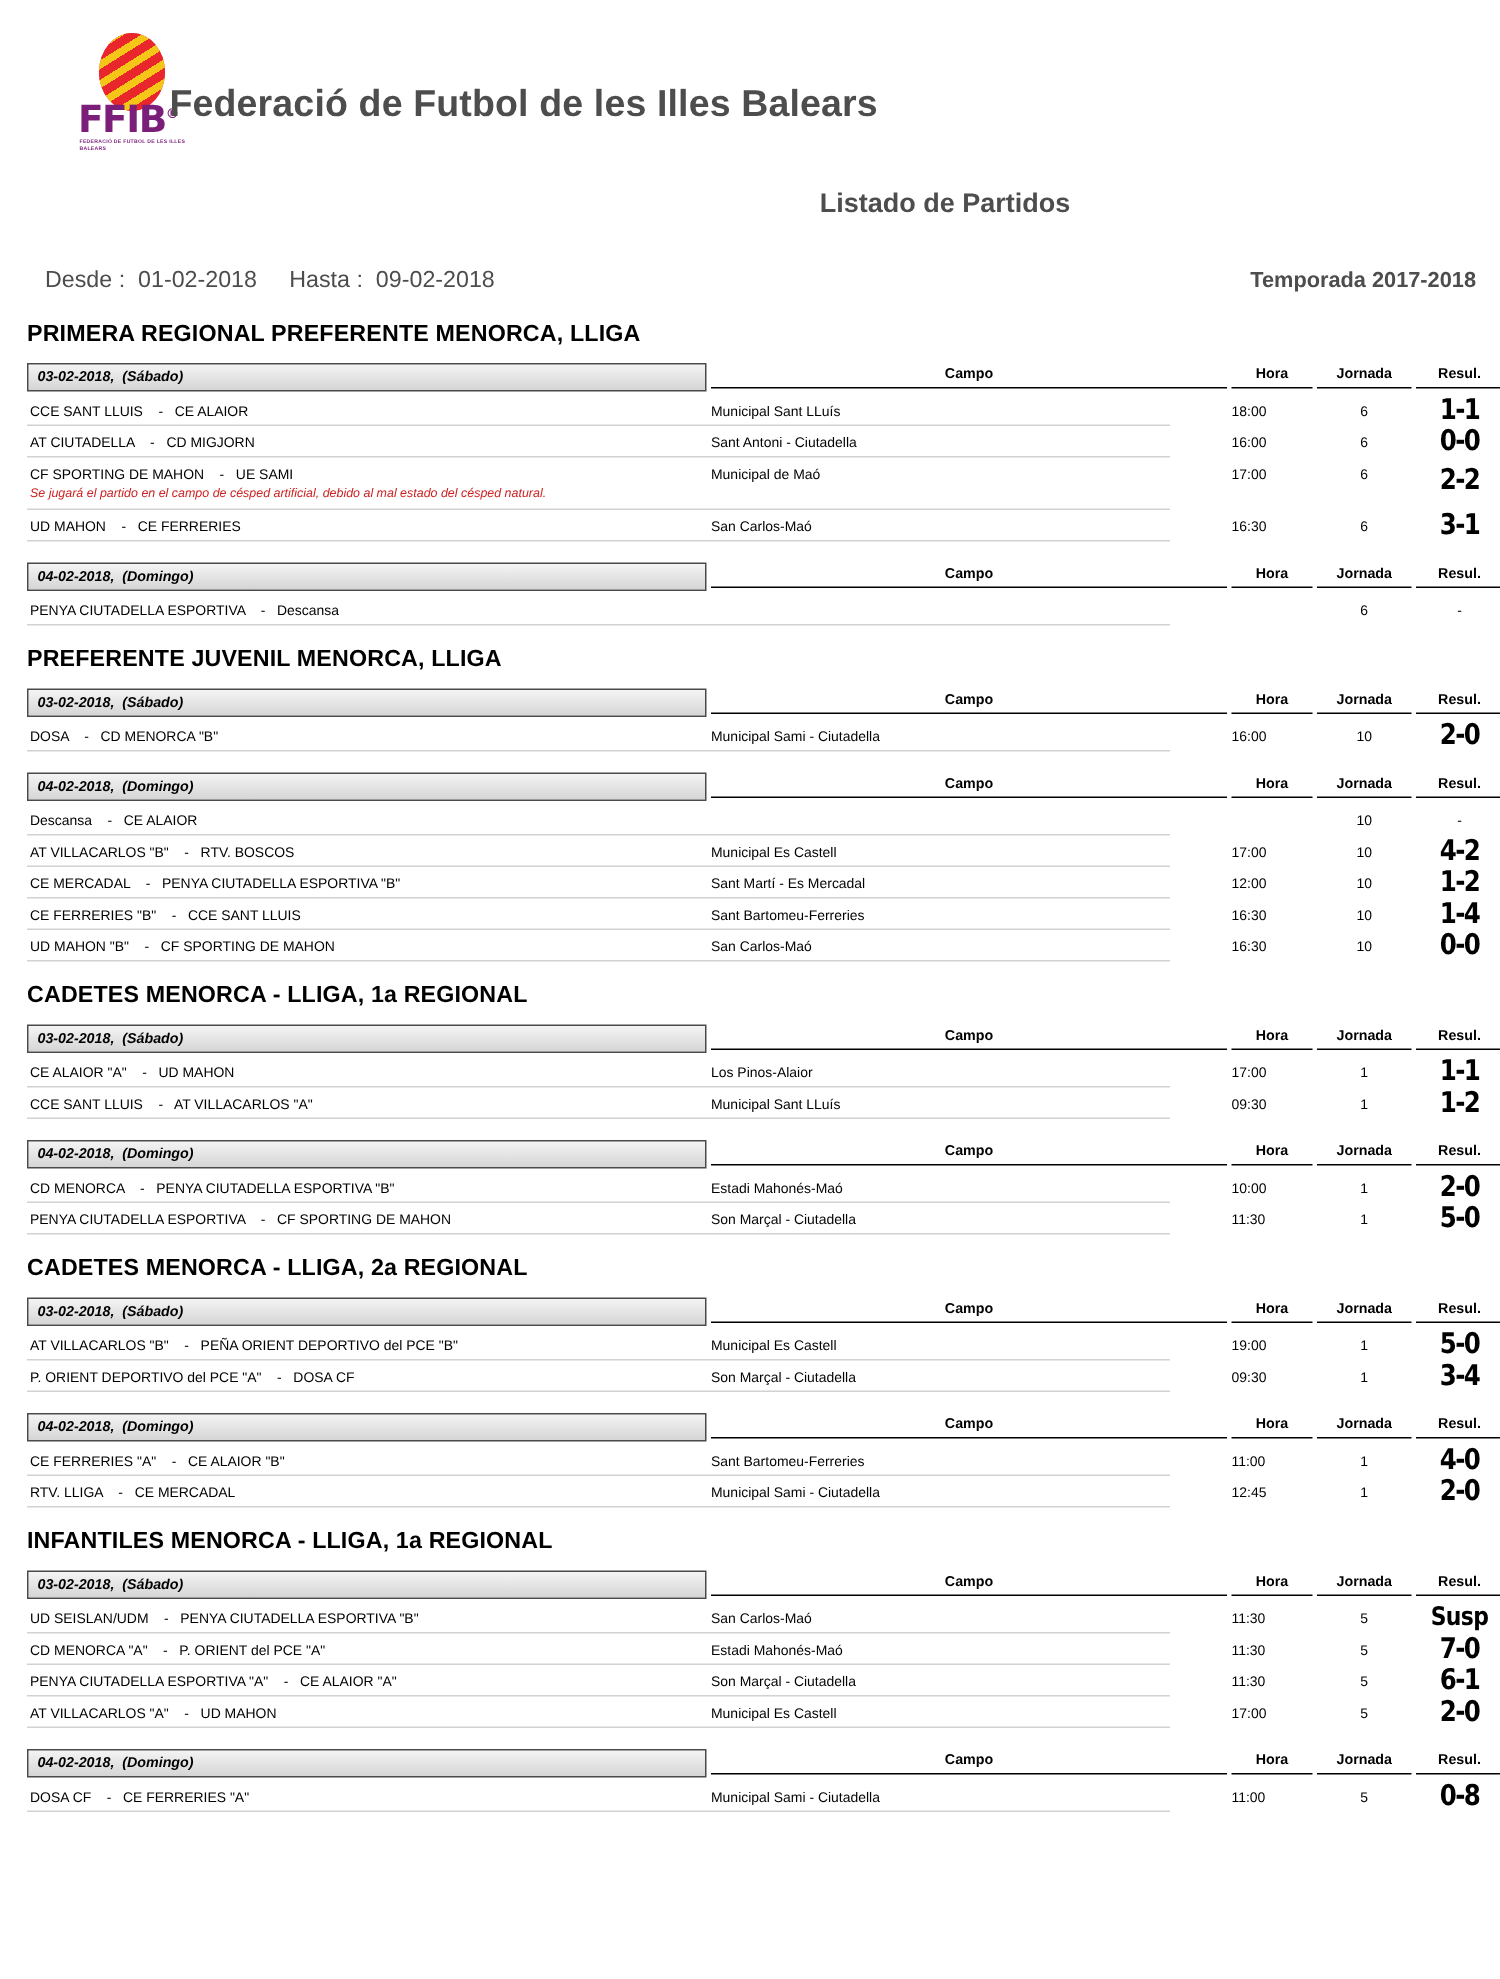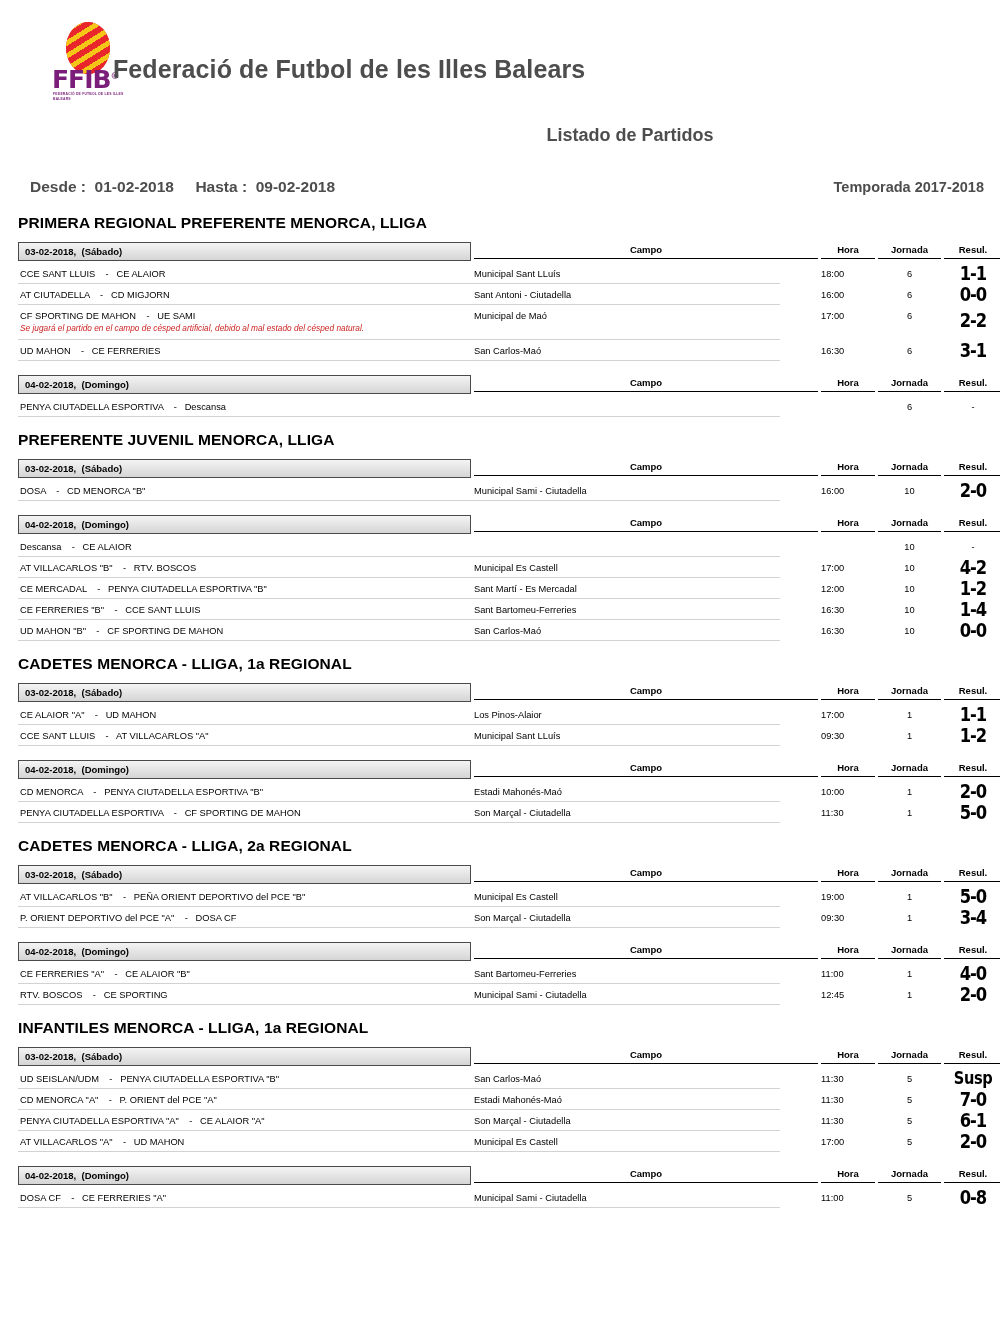--- a/index.html
+++ b/index.html
@@ -110,21 +110,21 @@
     top: 178px;
     left: 0;
     width: 100%;
     height: 24px;
   }
   .range-left {
     position: absolute;
     left: 30px;
     top: 0;
     font-size: 15.5px;
-    font-weight: bold;
+    font-weight: normal;
     color: #4d4d4d;
     white-space: pre;
   }
   .range-right {
     position: absolute;
     right: 16px;
     top: 1px;
     font-size: 14.5px;
     font-weight: bold;
     color: #4d4d4d;
@@ -164,20 +164,21 @@
     height: 19px;
     box-sizing: border-box;
     border: 1px solid #4a4a4a;
     background: linear-gradient(to bottom, #f4f4f4 0%, #e3e3e3 55%, #d5d5d5 100%);
     font-size: 9.5px;
     font-weight: bold;
     line-height: 17px;
     padding-left: 6px;
     color: #000;
     white-space: pre;
+    font-style: italic;
   }
   .colhead {
     position: absolute;
     top: 1px;
     font-size: 9.5px;
     font-weight: bold;
     text-align: center;
     border-bottom: 1px solid #000;
     height: 16px;
     line-height: 14px;
@@ -458,21 +459,21 @@
           <div class="colhead ch-resul">Resul.</div>
         </div>
         <div class="row">
           <div class="cell c-match">CE FERRERIES "A"    -   CE ALAIOR "B"</div>
           <div class="cell c-campo">Sant Bartomeu-Ferreries</div>
           <div class="cell c-hora">11:00</div>
           <div class="cell c-jorn">1</div>
           <div class="cell c-res">4-0</div>
         </div>
         <div class="row">
-          <div class="cell c-match">RTV. BOSCOS    -   CE SPORTING</div>
+          <div class="cell c-match">RTV. LLIGA    -   CE MERCADAL</div>
           <div class="cell c-campo">Municipal Sami - Ciutadella</div>
           <div class="cell c-hora">12:45</div>
           <div class="cell c-jorn">1</div>
           <div class="cell c-res">2-0</div>
         </div>
       </div>
     </div>
     <div class="section">
       <div class="section-title">INFANTILES MENORCA - LLIGA, 1a REGIONAL</div>
       <div class="block">

